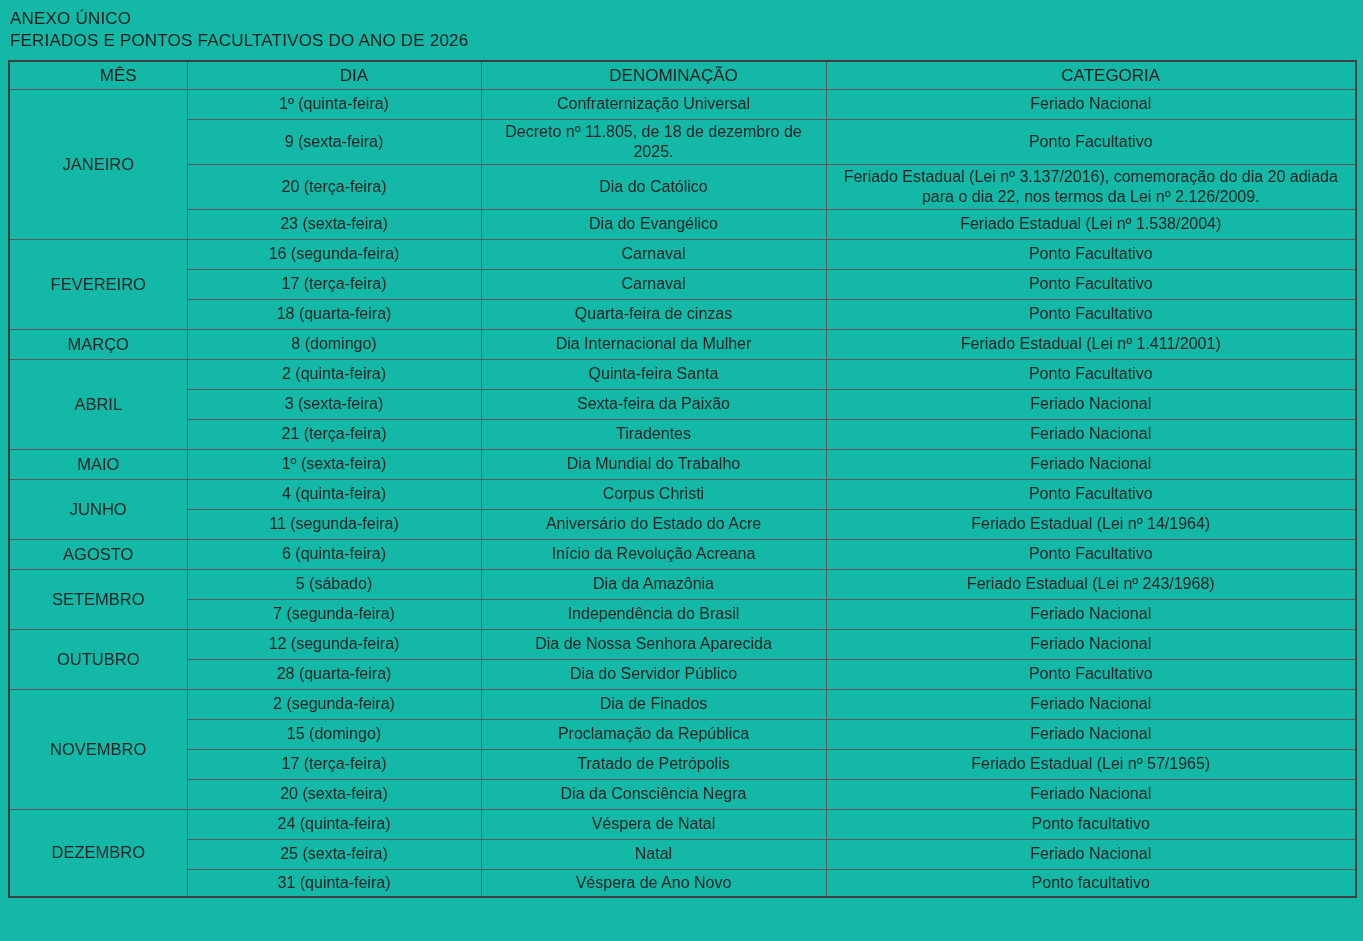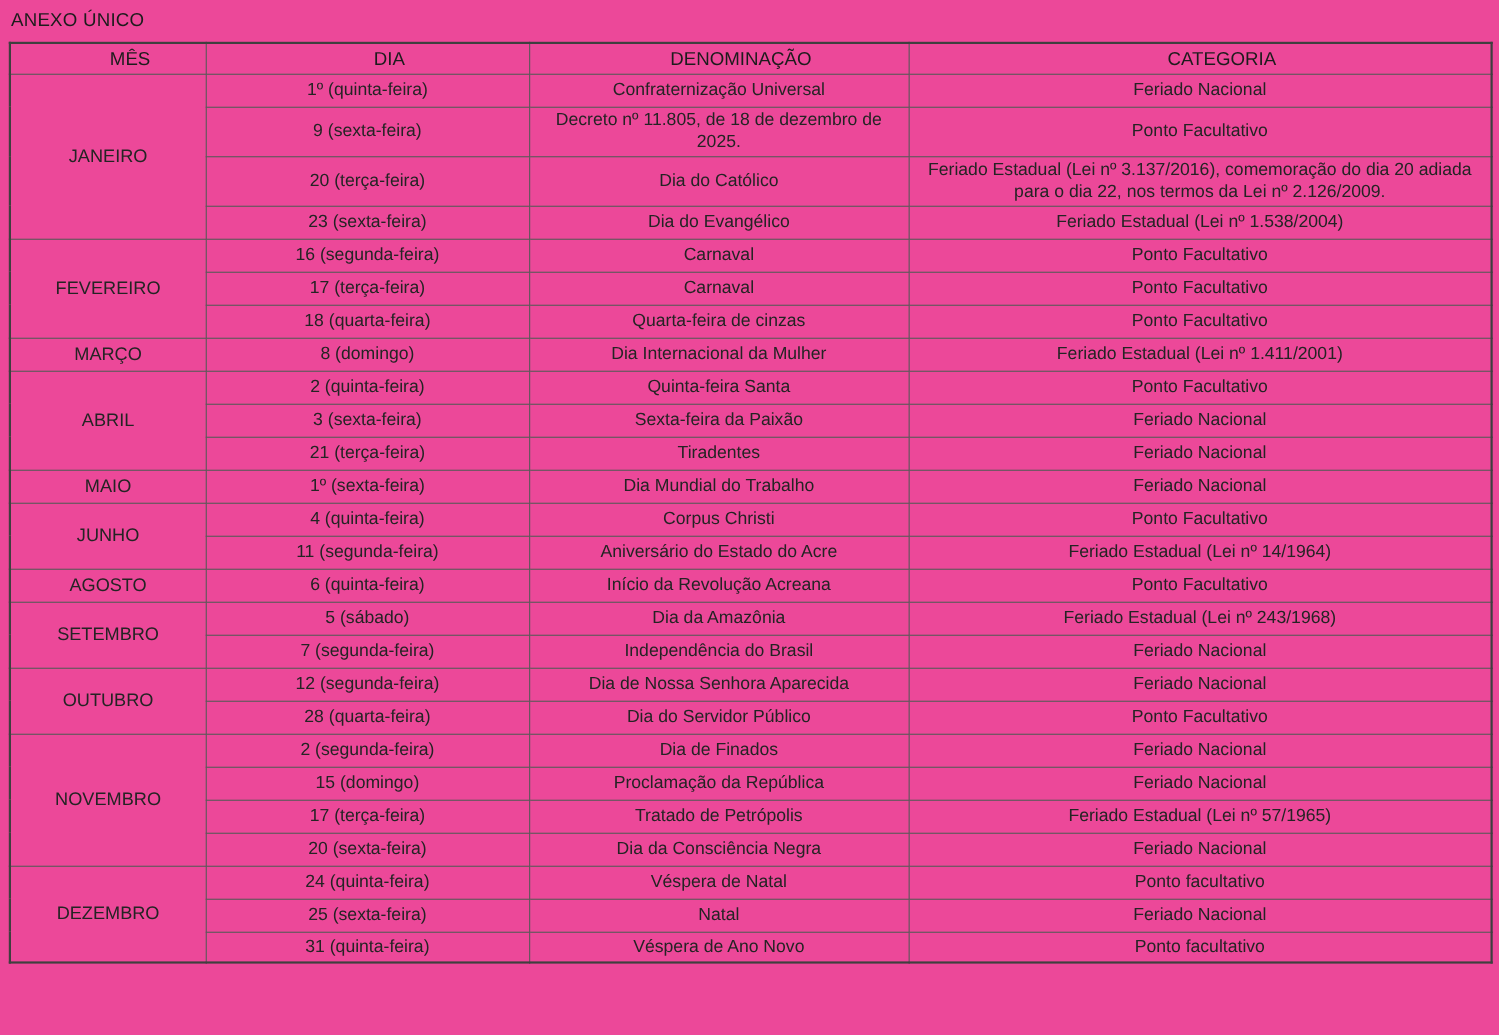--- a/index.html
+++ b/index.html
@@ -7,21 +7,21 @@
   html, body {
     margin: 0;
     padding: 0;
     background: #ffffff;
     color: #1f1f1f;
     font-family: "Liberation Sans", sans-serif;
   }
   .page {
     width: 1363px;
     height: 941px;
-    background: #ec4899;
+    background: #14b8a6;
     padding: 8px 8px 0 8px;
     overflow: hidden;
   }
   .doc-title {
     font-size: 17px;
     line-height: 22px;
     color: #1c1c1c;
     letter-spacing: 0.2px;
     margin-left: 2px;
     white-space: nowrap;
@@ -57,20 +57,21 @@
   col.c-mes { width: 178px; }
   col.c-dia { width: 294px; }
   col.c-den { width: 345px; }
   col.c-cat { width: 530px; }
 </style>
 </head>
 <body>
 
 <div class="page">
   <div class="doc-title">ANEXO ÚNICO</div>
+  <div class="doc-title">FERIADOS E PONTOS FACULTATIVOS DO ANO DE 2026</div>
 
   <table class="holidays">
     <colgroup>
       <col class="c-mes">
       <col class="c-dia">
       <col class="c-den">
       <col class="c-cat">
     </colgroup>
     <thead>
       <tr>

